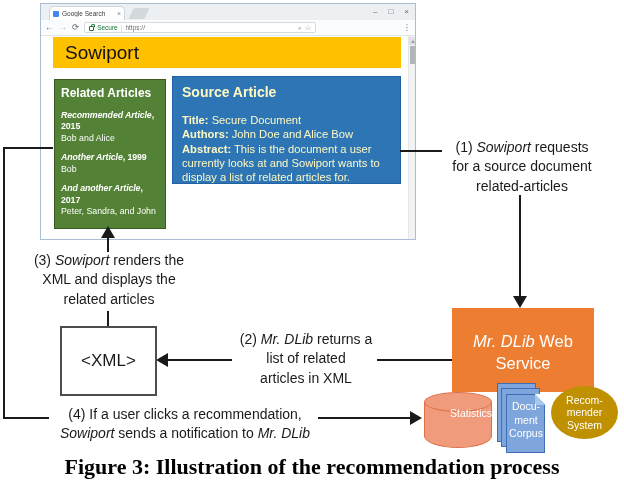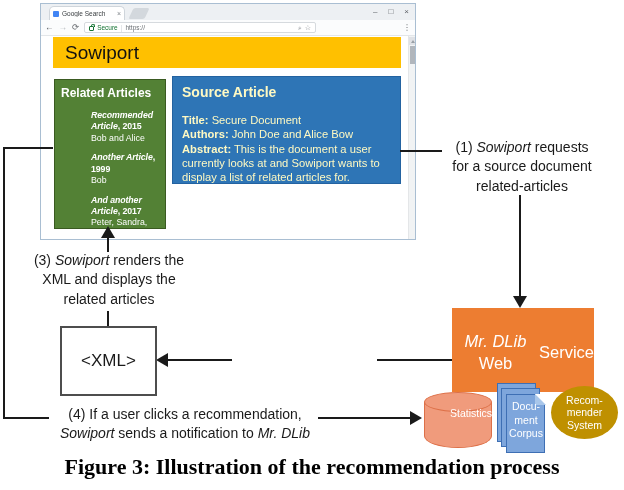--- a/index.html
+++ b/index.html
@@ -34,41 +34,41 @@
   .menu{position:absolute;right:4px;top:19px;font-size:8px;color:#5f6368;}
   .scroll{position:absolute;right:0;top:32px;bottom:0;width:7px;background:#f1f3f4;border-left:1px solid #e4e6e8;}
   .scroll-up{position:absolute;top:1px;left:0;right:0;height:8px;background:#dfe1e5;}
   .scroll-up::after{content:"";position:absolute;left:1.5px;top:3px;border:2px solid transparent;border-bottom:3px solid #9aa0a6;border-top:none;}
   .thumb{position:absolute;top:10px;left:0.5px;width:5px;height:18px;background:#b1b6bc;}
 
   
   .sowiport{position:absolute;left:12px;top:33px;width:348px;height:31px;background:var(--yellow);display:flex;align-items:center;padding-left:12px;font-size:19px;color:#111;}
   .related{position:absolute;left:13px;top:75px;width:112px;height:150px;background:var(--green);border:1px solid var(--greenBorder);color:#fff;padding:6px 6px;}
   .rel-title{font-size:12px;font-weight:bold;margin-bottom:10px;}
-  .rel-item{margin-bottom:8px;font-size:8.8px;line-height:1.3;margin-left:30px;}
+  .rel-item{margin-bottom:8px;font-size:8.8px;line-height:1.3;}
   .rel-head span{letter-spacing:-0.1px;}
   .rel-auth{font-size:8.8px;}
   .sourcebox{position:absolute;left:131px;top:72px;width:229px;height:108px;background:var(--blue);border:1px solid var(--blueBorder);color:#fef9c3;padding:7px 9px;}
   .src-title{font-size:14px;font-weight:bold;margin-bottom:13px;}
   .src-field{font-size:11.2px;line-height:1.28;}
 
   
   .hline,.vline{position:absolute;background:var(--line);}
   .arr{position:absolute;width:0;height:0;border:solid transparent;}
   .arr-down{border-width:12px 7px 0 7px;border-top-color:var(--line);}
   .arr-up{border-width:0 7px 12px 7px;border-bottom-color:var(--line);}
   .arr-left{border-width:7px 12px 7px 0;border-right-color:var(--line);}
   .arr-right{border-width:7px 0 7px 12px;border-left-color:var(--line);}
 
   
   .note{position:absolute;text-align:center;font-size:14px;line-height:1.38;color:#1a1a1a;}
 
   
   .xmlbox{position:absolute;left:60px;top:326px;width:97px;height:70px;background:#fff;border:2px solid #4d4d4d;display:flex;align-items:center;justify-content:center;font-size:17px;color:#1a1a1a;}
-  .service{position:absolute;left:452px;top:308px;width:142px;height:84px;background:var(--orange);color:#fff;display:flex;justify-content:center;align-items:center;text-align:center;font-size:16.5px;line-height:1.32;padding-top:6px;z-index:1;}
+  .service{position:absolute;left:452px;top:308px;width:142px;height:84px;background:var(--orange);color:#fff;display:flex;flex-direction:column;justify-content:center;align-items:center;text-align:center;font-size:16.5px;line-height:1.32;padding-top:6px;z-index:1;}
   .cyl{position:absolute;left:424px;top:392px;width:68px;height:56px;z-index:2;}
   .cyl-body{position:absolute;left:0;right:0;top:10px;bottom:0;background:var(--salmon);border:1.5px solid var(--salmonBorder);border-top:none;border-radius:0 0 34px 34px / 0 0 12px 12px;}
   .cyl-top{position:absolute;left:0;right:0;top:0;height:20px;background:var(--salmon);border:1.5px solid var(--salmonBorder);border-radius:50%;}
   .cyl-label{position:absolute;left:0;right:0;top:15px;text-align:right;color:#fff;font-size:10.5px;}
   .pages{position:absolute;left:497px;top:383px;width:52px;height:72px;z-index:2;}
   .page{position:absolute;width:39px;height:59px;background:var(--pageBlue);border:1.5px solid var(--pageBorder);}
   .page.p1{left:0;top:0;} .page.p2{left:4px;top:5px;} .page.p3{left:9px;top:11px;}
   .fold{position:absolute;top:-1.5px;right:-1.5px;width:11px;height:11px;background:#fff;}
   .fold::after{content:"";position:absolute;left:0;top:0;border-style:solid;border-width:11px 0 0 11px;border-color:transparent transparent transparent #a8c6ea;}
   .pages-label{position:absolute;left:6px;right:0;top:17px;text-align:center;color:#fff;font-size:10.5px;line-height:1.3;}
@@ -180,20 +180,25 @@
   <div class="note" style="left:424px;top:138px;width:196px;">
       <div><span>(1) </span><span class="it">Sowiport</span><span> requests</span></div>
       <div><span>for a source document</span></div>
       <div><span>related-articles</span></div>
     </div>
   <div class="note" style="left:20px;top:251px;width:178px;">
       <div><span>(3) </span><span class="it">Sowiport</span><span> renders the</span></div>
       <div><span>XML and displays the</span></div>
       <div><span>related articles</span></div>
     </div>
+  <div class="note" style="left:234px;top:330px;width:144px;">
+      <div><span>(2) </span><span class="it">Mr. DLib</span><span> returns a</span></div>
+      <div><span>list of related</span></div>
+      <div><span>articles in XML</span></div>
+    </div>
   <div class="note" style="left:46px;top:405px;width:278px;">
       <div><span>(4) If a user clicks a recommendation,</span></div>
       <div><span class="it">Sowiport</span><span> sends a notification to </span><span class="it">Mr. DLib</span></div>
     </div>
 
   <div class="xmlbox">
     <span>&lt;XML&gt;</span>
   </div>
 
   <div class="service">

